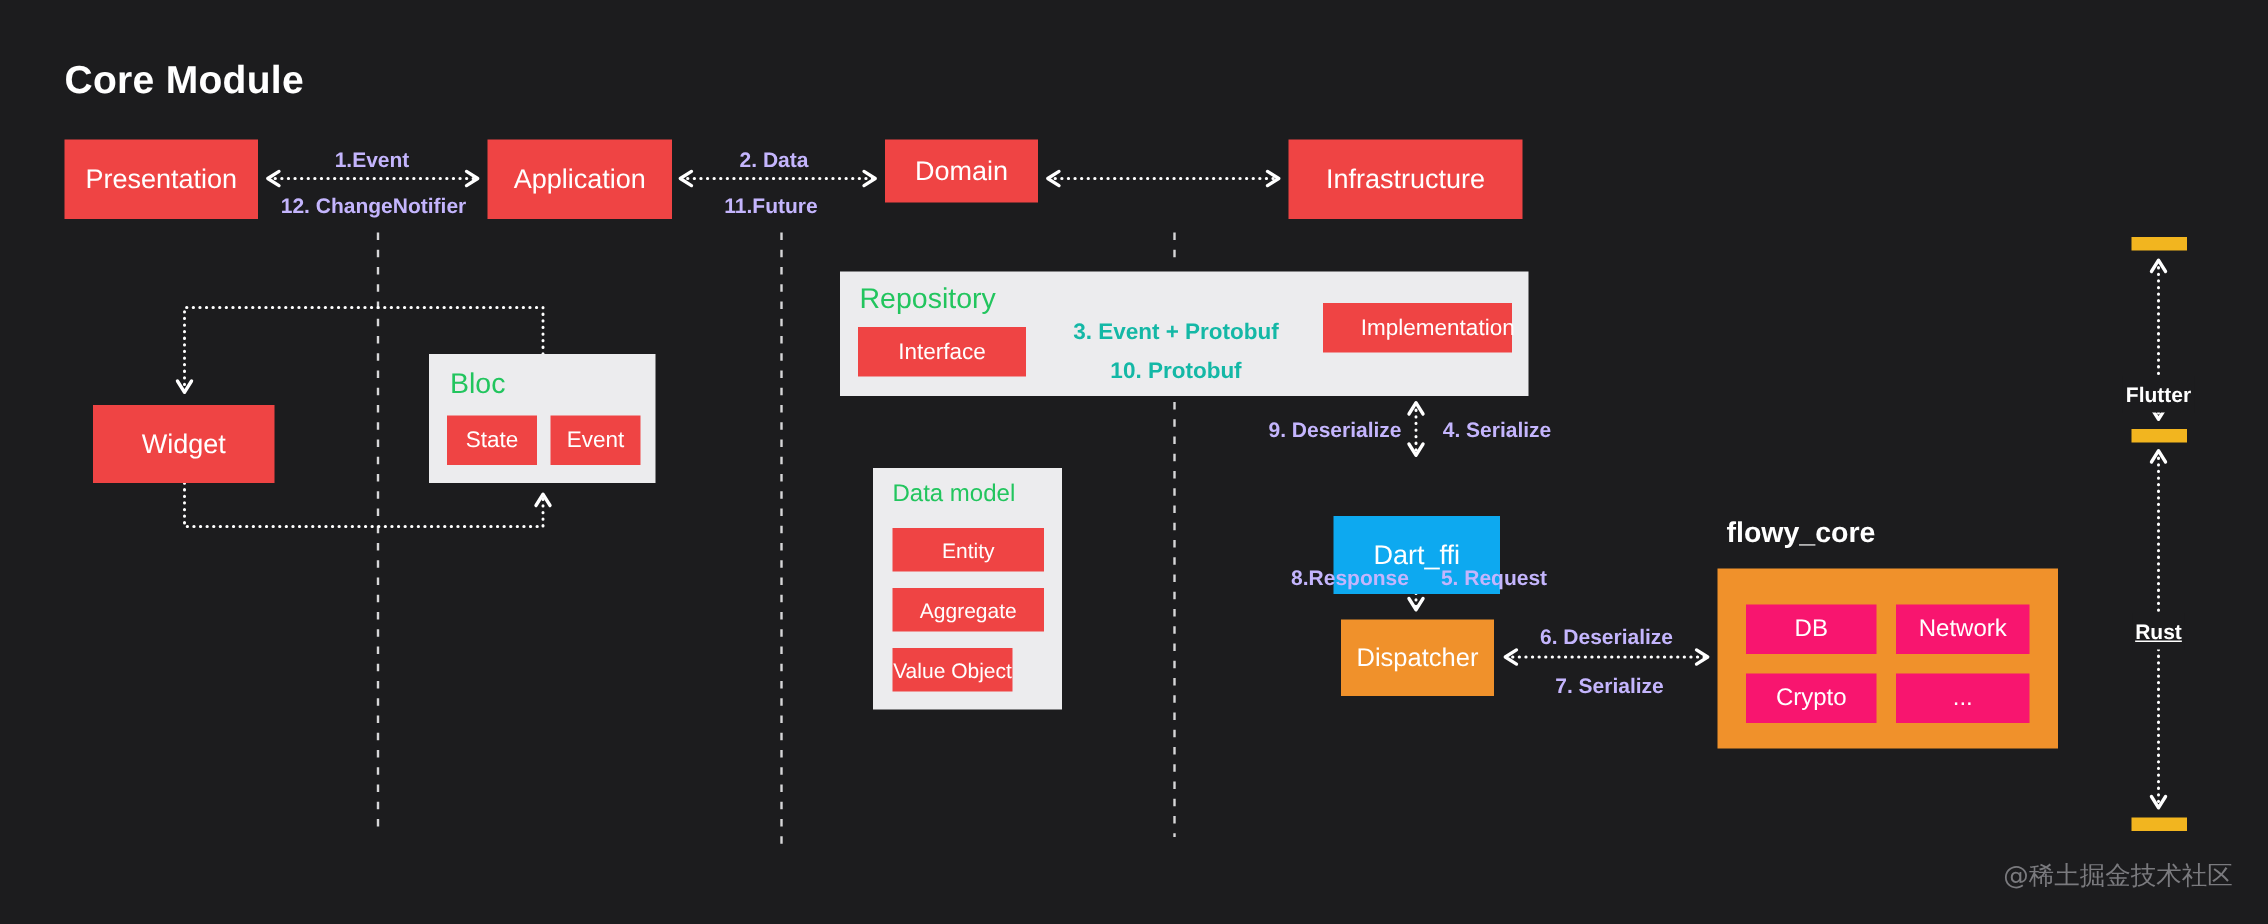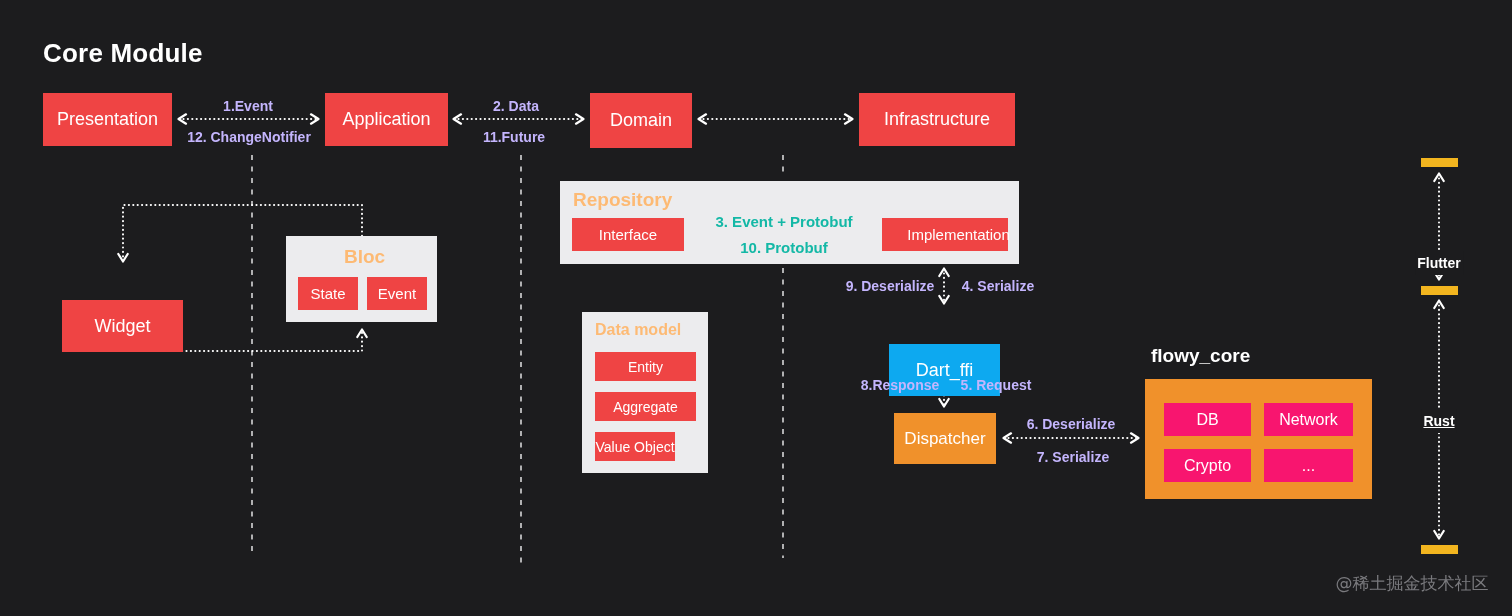--- a/index.html
+++ b/index.html
@@ -12,21 +12,21 @@
   .abs{position:absolute;box-sizing:border-box;text-align:center;}
   .page-title{
     left:43px;top:38px;color:#FFFFFF;font-size:26px;font-weight:bold;letter-spacing:.2px;
   }
   .pbox{
     background:#ef4444;color:#FFFFFF;display:flex;align-items:center;justify-content:center;
     font-size:18px;text-align:center;
   }
   .pbox.small{font-size:15px;}
   .panel{background:#ECECEE;}
-  .panel-title{color:#fdba74;font-weight:bold;font-size:19px;}
+  .panel-title{color:#22c55e;font-weight:normal;font-size:19px;}
   .cbox{background:#0DA9F0;color:#FFFFFF;display:flex;align-items:center;justify-content:center;font-size:18px;}
   .obox{background:#F0912B;color:#FFFFFF;display:flex;align-items:center;justify-content:center;font-size:17px;}
   .kbox{background:#F8156F;color:#FFFFFF;display:flex;align-items:center;justify-content:center;font-size:16px;}
   .bar{background:#F2B51F;width:37px;height:9px;}
   .lbl{
     color:#c4b5fd;font-weight:bold;font-size:14px;white-space:nowrap;
     transform:translateX(-50%);
   }
   .lbl-dark{
     color:#14b8a6;font-weight:bold;font-size:15px;white-space:nowrap;
@@ -78,39 +78,39 @@
     <path d="M1004,438 H1138" stroke="#FFFFFF" stroke-width="2" stroke-dasharray="0.2 4.2" stroke-linecap="round" fill="none" marker-start="url(#cw)" marker-end="url(#cw)"></path>
 
     <path d="M1439,174 V279" stroke="#FFFFFF" stroke-width="2" stroke-dasharray="0.2 4.2" stroke-linecap="round" fill="none" marker-start="url(#cw)" marker-end="url(#cw)"></path>
     <path d="M1439,301 V538" stroke="#FFFFFF" stroke-width="2" stroke-dasharray="0.2 4.2" stroke-linecap="round" fill="none" marker-start="url(#cw)" marker-end="url(#cw)"></path>
   </svg>
 
   <div class="abs page-title">Core Module</div>
 
   <div class="abs pbox" style="left:43px;top:93px;width:129px;height:53px;">Presentation</div>
   <div class="abs pbox" style="left:325px;top:93px;width:123px;height:53px;">Application</div>
-  <div class="abs pbox" style="left:590px;top:93px;width:102px;height:55px;">Domain</div>
+  <div class="abs pbox" style="left:590px;top:93px;width:102px;height:42px;">Domain</div>
   <div class="abs pbox" style="left:859px;top:93px;width:156px;height:53px;">Infrastructure</div>
 
   <div class="abs lbl" style="left:248px;top:98px;">1.Event</div>
   <div class="abs lbl" style="left:249px;top:129px;">12. ChangeNotifier</div>
   <div class="abs lbl" style="left:516px;top:98px;">2. Data</div>
   <div class="abs lbl" style="left:514px;top:129px;">11.Future</div>
 
-  <div class="abs pbox" style="left:62px;top:270px;width:121px;height:52px;margin-top:30px;">Widget</div>
+  <div class="abs pbox" style="left:62px;top:270px;width:121px;height:52px;">Widget</div>
 
   <div class="abs panel" style="left:286px;top:236px;width:151px;height:86px;"></div>
-  <div class="abs panel-title" style="left:300px;top:246px;margin-left:44px;">Bloc</div>
+  <div class="abs panel-title" style="left:300px;top:246px;">Bloc</div>
   <div class="abs pbox small" style="left:298px;top:277px;width:60px;height:33px;">State</div>
   <div class="abs pbox small" style="left:367px;top:277px;width:60px;height:33px;">Event</div>
 
   <div class="abs panel" style="left:560px;top:181px;width:459px;height:83px;"></div>
   <div class="abs panel-title" style="left:573px;top:189px;">Repository</div>
   <div class="abs pbox small" style="left:572px;top:218px;width:112px;height:33px;">Interface</div>
-  <div class="abs pbox small" style="left:882px;top:218px;width:126px;height:33px;padding-left:27px;">Implementation</div>
+  <div class="abs pbox small" style="left:882px;top:202px;width:126px;height:33px;padding-left:27px;">Implementation</div>
   <div class="abs lbl-dark" style="left:784px;top:213px;">3. Event + Protobuf</div>
   <div class="abs lbl-dark" style="left:784px;top:239px;">10. Protobuf</div>
 
   <div class="abs panel" style="left:582px;top:312px;width:126px;height:161px;"></div>
   <div class="abs panel-title" style="left:595px;top:321px;font-size:16px;">Data model</div>
   <div class="abs pbox small" style="left:595px;top:352px;width:101px;height:29px;font-size:14px;">Entity</div>
   <div class="abs pbox small" style="left:595px;top:392px;width:101px;height:29px;font-size:14px;">Aggregate</div>
   <div class="abs pbox small" style="left:595px;top:432px;width:80px;height:29px;font-size:14px;">Value Object</div>
 
   <div class="abs cbox" style="left:889px;top:310px;width:111px;height:52px;margin-top:34px;">Dart_ffi</div>

